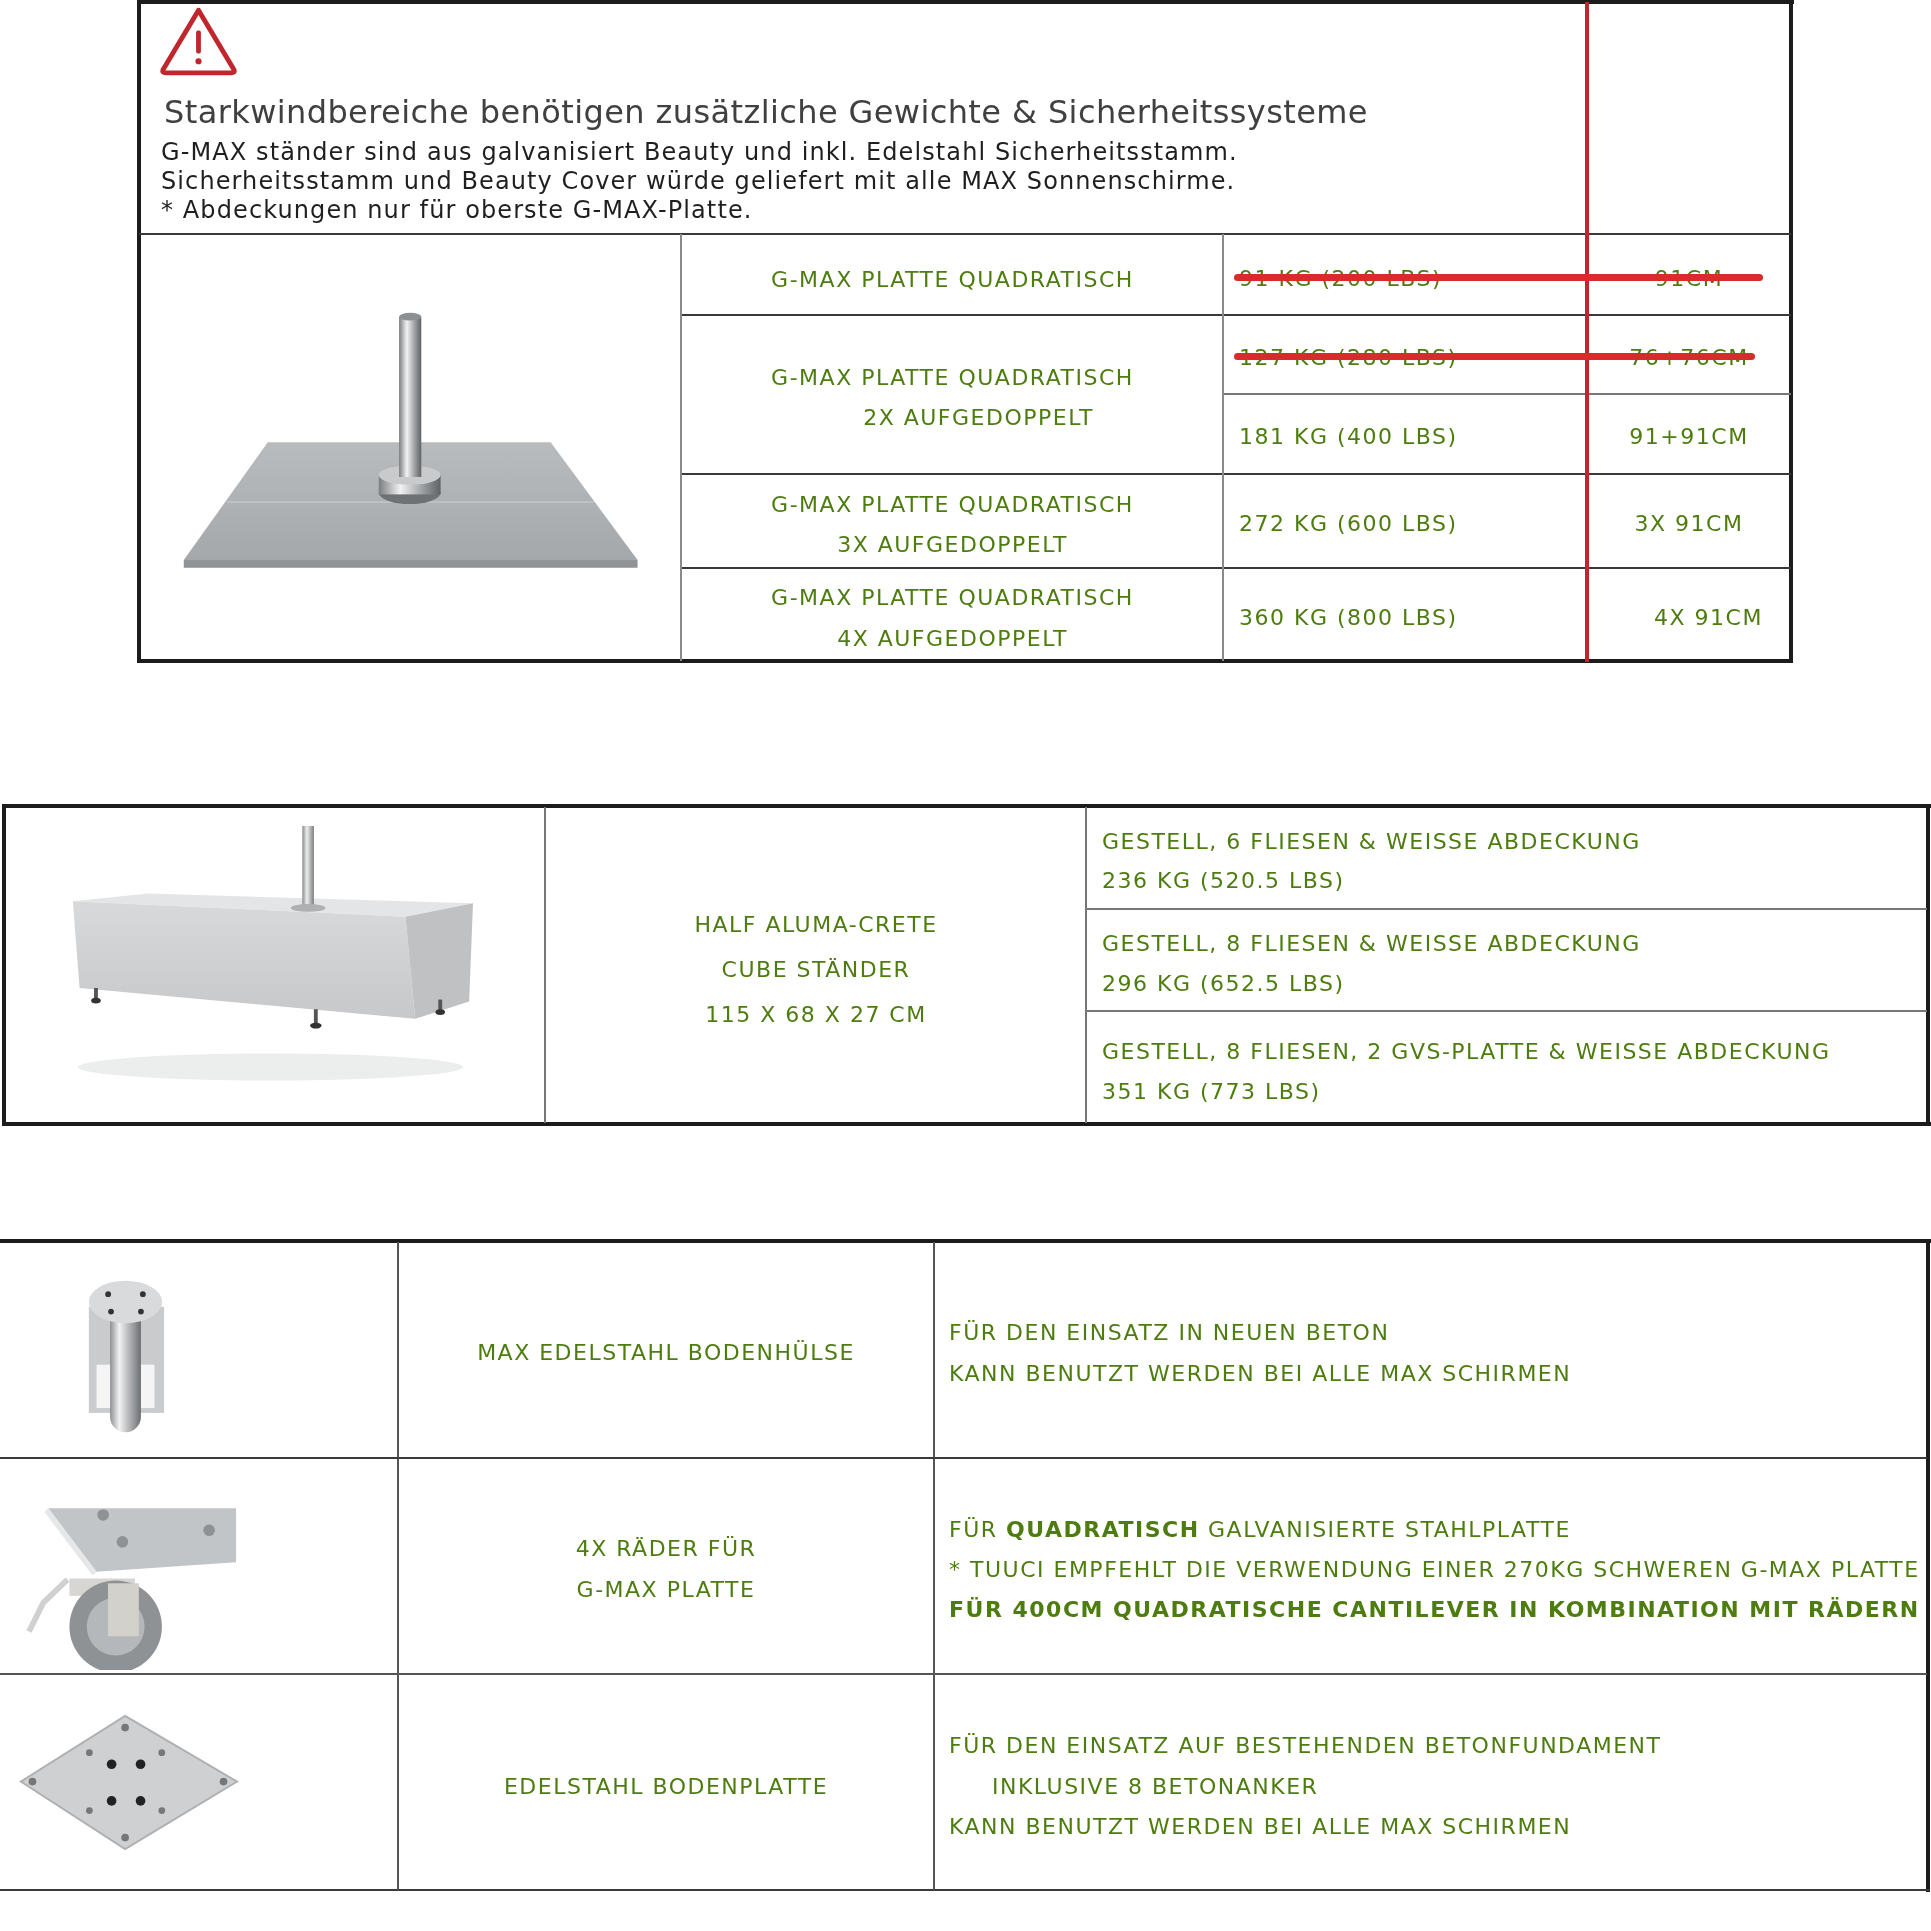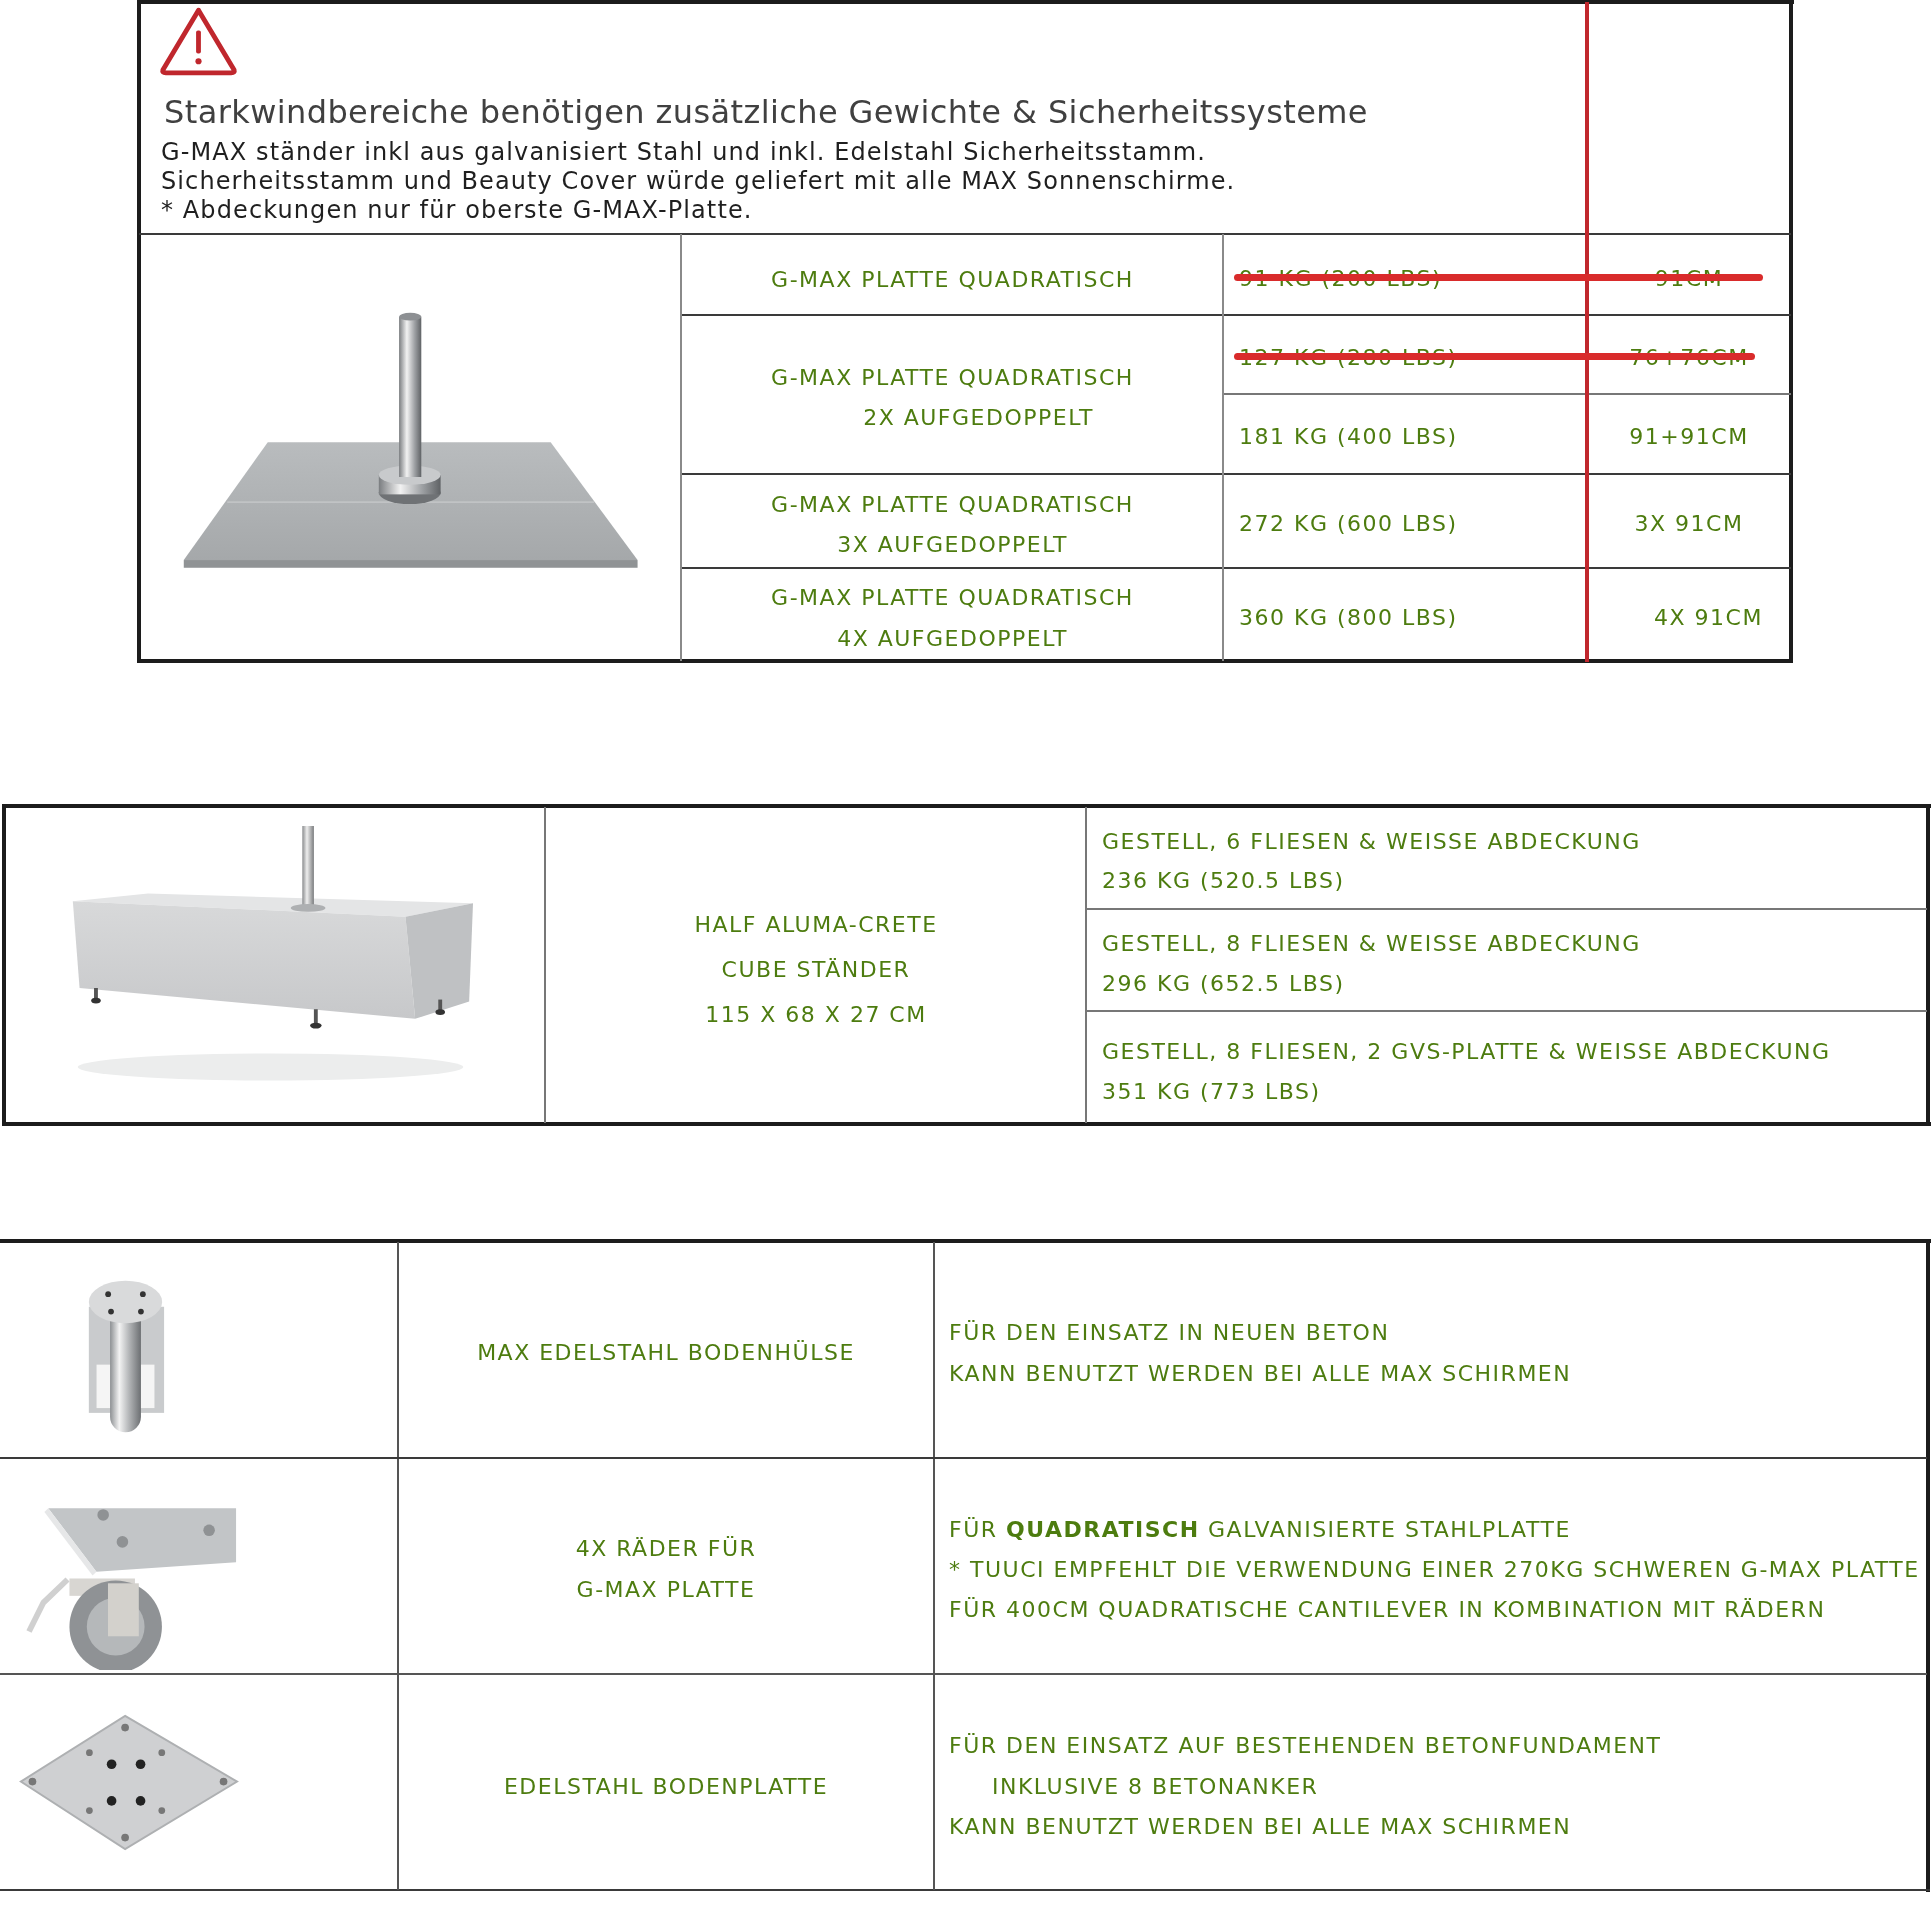--- a/index.html
+++ b/index.html
@@ -28,21 +28,21 @@
   <div class="thick-v" style="left:137px; top:0px; height:663px;"></div>
   <div class="thick-v" style="left:1789px; top:0px; height:663px;"></div>
   <div class="thick-h" style="left:137px; top:659px; width:1656px;"></div>
 
   <svg class="abs" style="left:159px; top:5.8px;" width="79" height="70" viewBox="0 0 82 72">
     <path d="M41 4 L78 66 Q79 69 75 69 L7 69 Q3 69 4 66 Z" fill="none" stroke="#c0272d" stroke-width="5" stroke-linejoin="round"></path>
     <rect x="38.5" y="25" width="5" height="24" rx="2" fill="#c0272d"></rect>
     <circle cx="41" cy="57" r="3.2" fill="#c0272d"></circle>
   </svg>
   <div class="title">Starkwindbereiche benötigen zusätzliche Gewichte &amp; Sicherheitssysteme</div>
-  <div class="note" style="top:138px;">G-MAX ständer inkl aus galvanisiert Stahl und inkl. Edelstahl Sicherheitsstamm.</div>
+  <div class="note" style="top:138px;">G-MAX ständer sind aus galvanisiert Beauty und inkl. Edelstahl Sicherheitsstamm.</div>
   <div class="note" style="top:167px;">Sicherheitsstamm und Beauty Cover würde geliefert mit alle MAX Sonnenschirme.</div>
   <div class="note" style="top:196px;">* Abdeckungen nur für oberste G-MAX-Platte.</div>
 
   <div class="hline" style="left:139px; top:233px; width:1652px;"></div>
   <div class="hline" style="left:681px; top:314px; width:1110px;"></div>
   <div class="hline" style="left:1223px; top:393px; width:568px; background:#777;"></div>
   <div class="hline" style="left:681px; top:473px; width:1110px;"></div>
   <div class="hline" style="left:681px; top:567px; width:1110px;"></div>
 
   <div class="vline" style="left:680px; top:234px; height:427px;"></div>
@@ -208,19 +208,19 @@
   <div class="cell-text center" style="left:399px; top:1569px; width:534px;">G-MAX PLATTE</div>
   <div class="cell-text center" style="left:399px; top:1766px; width:534px;">EDELSTAHL BODENPLATTE</div>
 
   <div class="cell-text" style="left:949px; top:1312px;">FÜR DEN EINSATZ IN NEUEN BETON</div>
   <div class="cell-text" style="left:949px; top:1353px;">KANN BENUTZT WERDEN BEI ALLE MAX SCHIRMEN</div>
 
   <div class="cell-text" style="left:949px; top:1509px;">
     <span>FÜR </span><span class="bold">QUADRATISCH</span><span> GALVANISIERTE STAHLPLATTE</span>
   </div>
   <div class="cell-text" style="left:949px; top:1549px;">* TUUCI EMPFEHLT DIE VERWENDUNG EINER 270KG SCHWEREN G-MAX PLATTE</div>
-  <div class="cell-text" style="left:949px; top:1589px;">FÜR 400CM QUADRATISCHE CANTILEVER IN KOMBINATION MIT RÄDERN</div>
+  <div class="cell-text" style="left:949px; top:1589px;font-weight:bold;">FÜR 400CM QUADRATISCHE CANTILEVER IN KOMBINATION MIT RÄDERN</div>
 
   <div class="cell-text" style="left:949px; top:1725px;">FÜR DEN EINSATZ AUF BESTEHENDEN BETONFUNDAMENT</div>
   <div class="cell-text" style="left:949px; top:1766px;margin-left:43px;">INKLUSIVE 8 BETONANKER</div>
   <div class="cell-text" style="left:949px; top:1806px;">KANN BENUTZT WERDEN BEI ALLE MAX SCHIRMEN</div>
 </div>
 
 
 </body></html>

